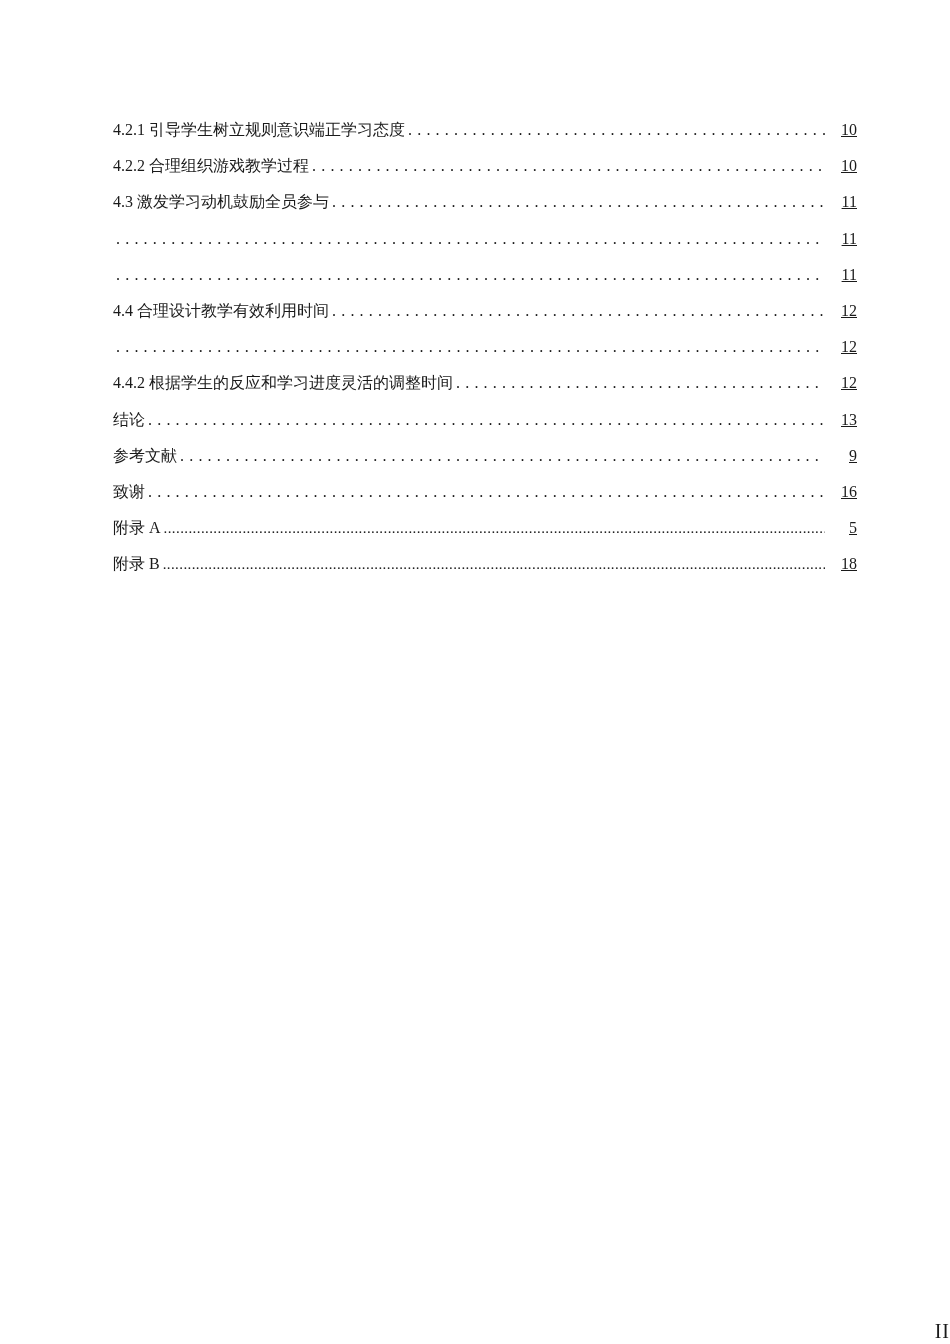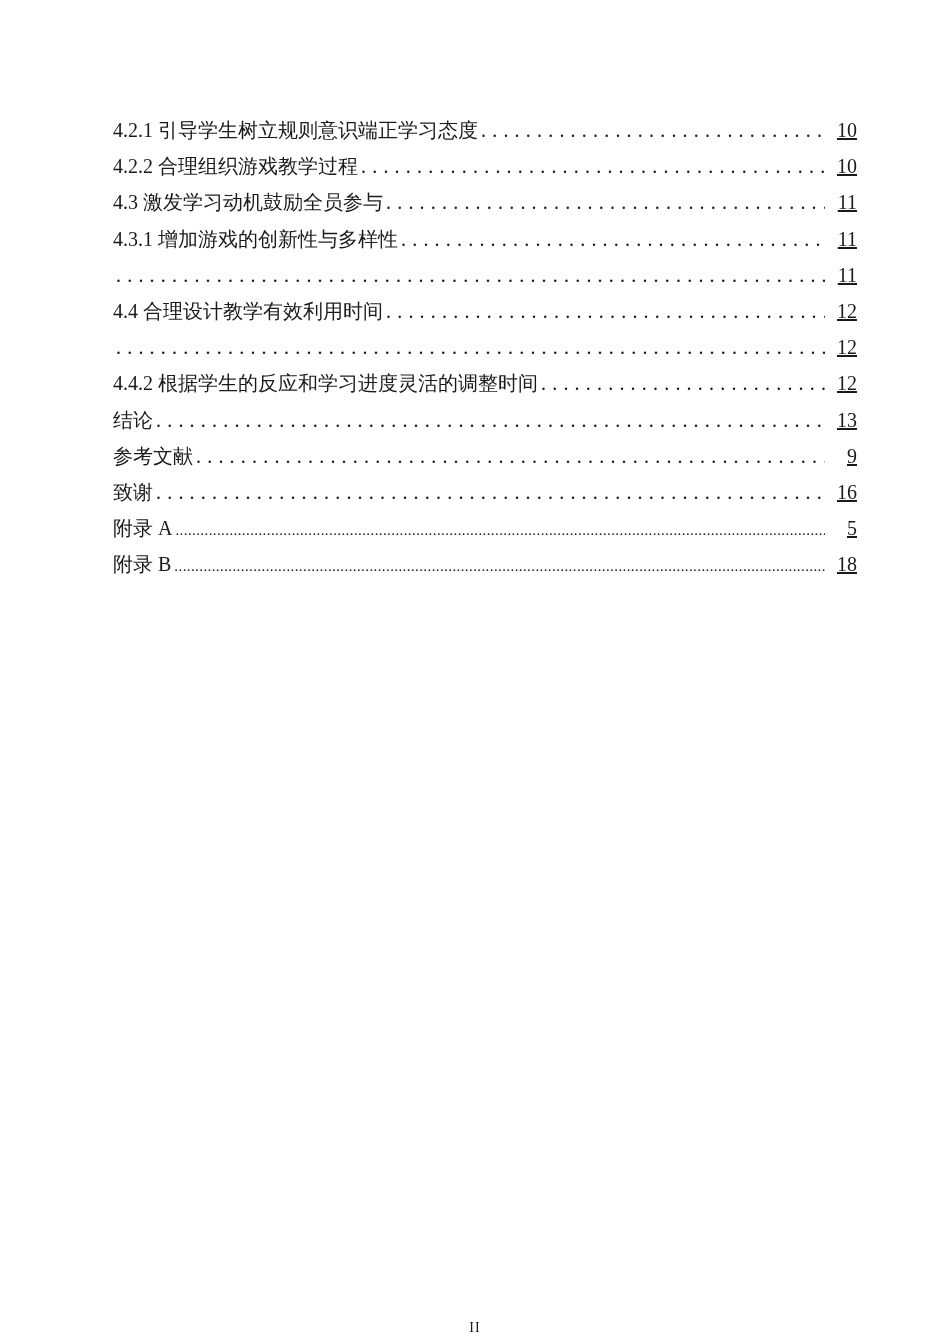--- a/index.html
+++ b/index.html
@@ -19,21 +19,21 @@
     position: absolute;
     top: 112px;
     left: 113px;
     width: 744px;
   }
   .toc-row {
     display: flex;
     align-items: baseline;
     height: 36.2px;
     line-height: 36.2px;
-    font-size: 20px;
+    font-size: 16px;
     white-space: nowrap;
   }
   .toc-title {
     flex: 0 0 auto;
   }
   .leader {
     flex: 1 1 auto;
     min-width: 0;
     overflow: hidden;
     white-space: nowrap;
@@ -56,22 +56,22 @@
     width: 30px;
     text-align: right;
     margin-left: 2px;
     text-decoration: underline;
   }
   .footer {
     position: absolute;
     left: 0;
     width: 100%;
     top: 1320px;
-    text-align: center;
-    font-size: 14px;
+    text-align: right;
+    font-size: 20px;
     letter-spacing: 1px;
   }
 </style>
 </head>
 <body>
 
 <div class="toc">
 
   <div class="toc-row">
     <span class="toc-title">4.2.1 引导学生树立规则意识端正学习态度</span>
@@ -85,21 +85,20 @@
     <span class="toc-page">10</span>
   </div>
 
   <div class="toc-row">
     <span class="toc-title">4.3 激发学习动机鼓励全员参与</span>
     <span class="leader leader-spaced"></span>
     <span class="toc-page">11</span>
   </div>
 
   <div class="toc-row">
-    <span class="toc-title">4.3.1 增加游戏的创新性与多样性</span>
     <span class="leader leader-spaced"></span>
     <span class="toc-page">11</span>
   </div>
 
   <div class="toc-row">
     <span class="leader leader-spaced"></span>
     <span class="toc-page">11</span>
   </div>
 
   <div class="toc-row">

